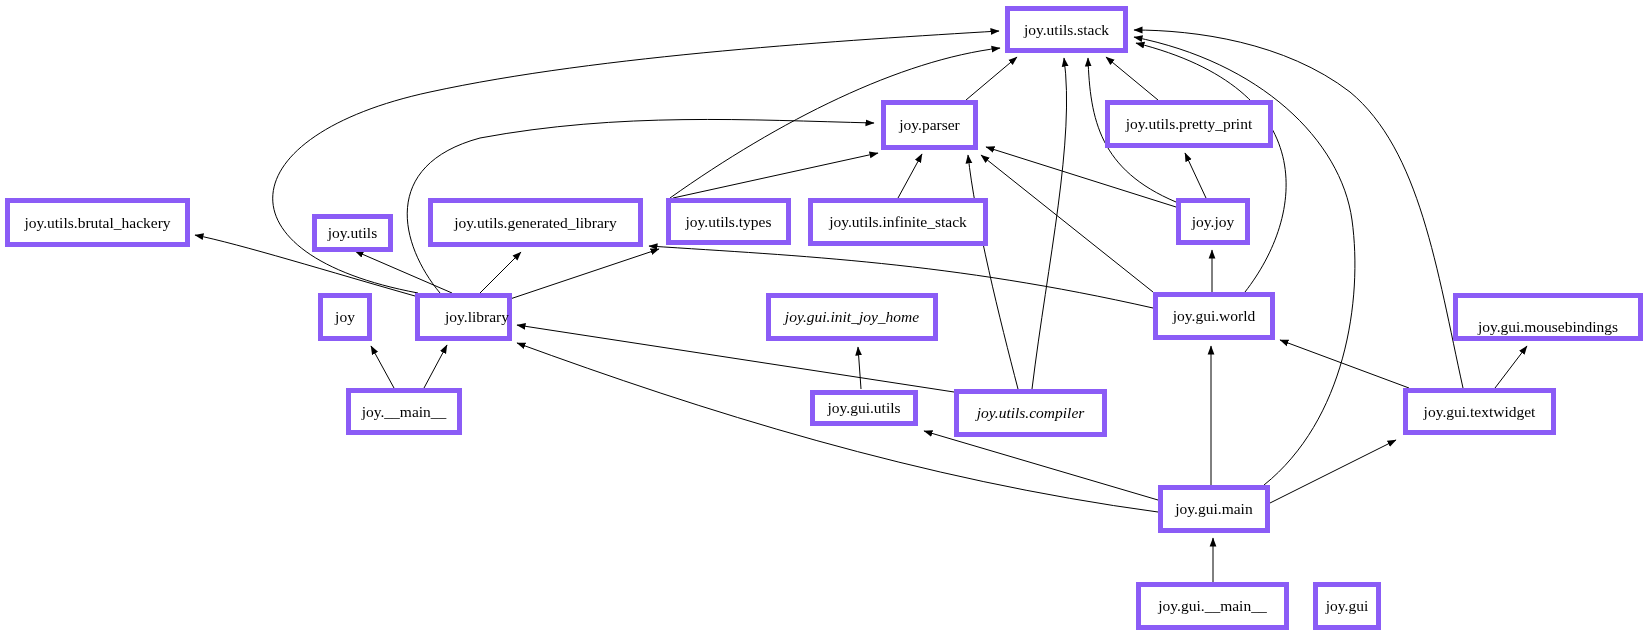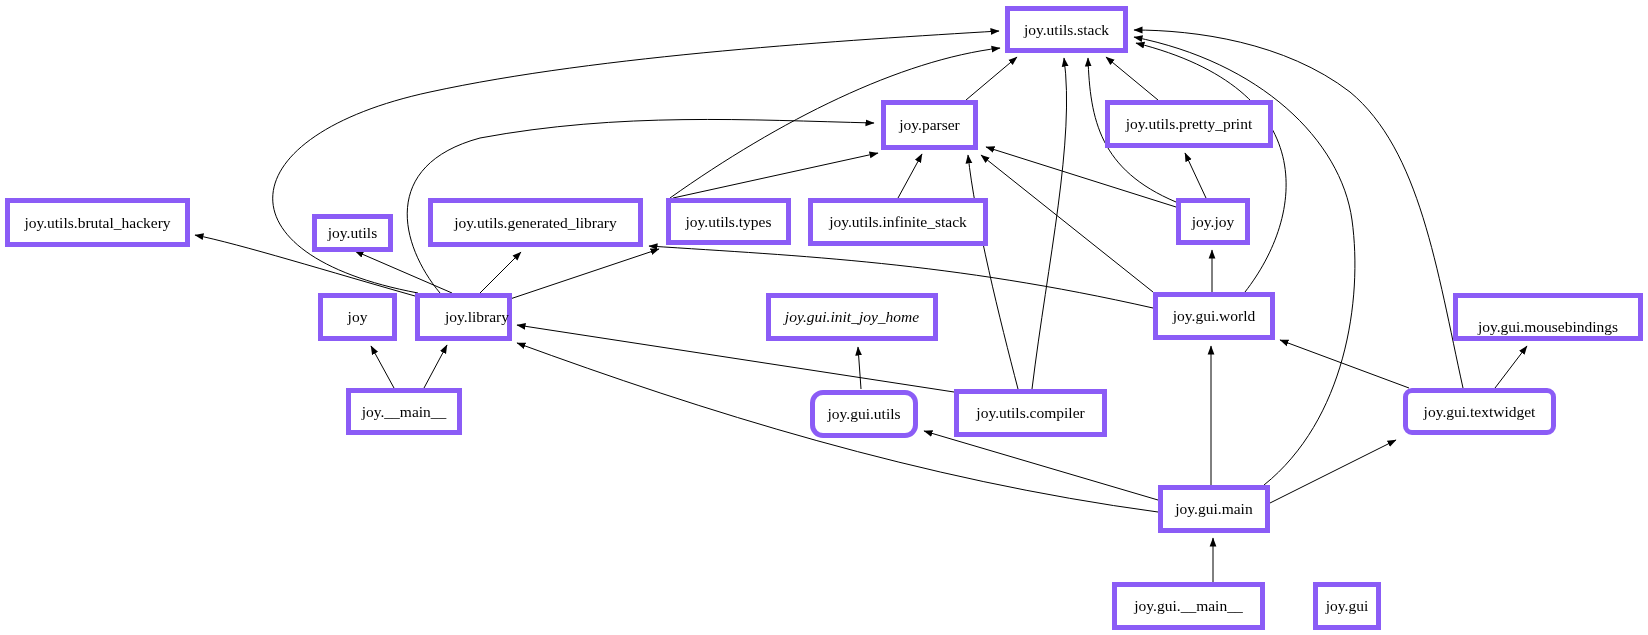--- a/index.html
+++ b/index.html
@@ -89,50 +89,50 @@
       </div>
       <div class="node" style="left: 428px; top: 198px; width: 215px; height: 49px;">
         <span>joy.utils.generated_library</span>
       </div>
       <div class="node" style="left: 666px; top: 198px; width: 125px; height: 47px;">
         <span>joy.utils.types</span>
       </div>
       <div class="node" style="left: 808px; top: 198px; width: 180px; height: 48px;">
         <span>joy.utils.infinite_stack</span>
       </div>
-      <div class="node" style="left: 318px; top: 293px; width: 79px; height: 48px;">
+      <div class="node" style="left: 318px; top: 293px; width: 54px; height: 48px;">
         <span>joy</span>
       </div>
       <div class="node" style="left: 415px; top: 293px; width: 97px; height: 48px; padding-left: 27px;">
         <span>joy.library</span>
       </div>
       <div class="node" style="left: 766px; top: 293px; width: 172px; height: 48px; font-style: italic;">
         <span>joy.gui.init_joy_home</span>
       </div>
       <div class="node" style="left: 1153px; top: 292px; width: 122px; height: 48px; align-items: center;">
         <span>joy.gui.world</span>
       </div>
       <div class="node" style="left: 1453px; top: 293px; width: 190px; height: 48px; align-items: flex-end;">
         <span>joy.gui.mousebindings</span>
       </div>
       <div class="node" style="left: 346px; top: 388px; width: 116px; height: 47px;">
         <span>joy.__main__</span>
       </div>
-      <div class="node" style="left: 810px; top: 390px; width: 108px; height: 48px; border-radius: 13px;">
+      <div class="node" style="left: 810px; top: 390px; width: 108px; height: 36px;">
         <span>joy.gui.utils</span>
       </div>
-      <div class="node" style="left: 954px; top: 389px; width: 153px; height: 48px;">
+      <div class="node" style="left: 954px; top: 389px; width: 153px; height: 48px; font-style: italic;">
         <span>joy.utils.compiler</span>
       </div>
-      <div class="node" style="left: 1403px; top: 388px; width: 153px; height: 47px; border-radius: 9px;">
+      <div class="node" style="left: 1403px; top: 388px; width: 153px; height: 47px;">
         <span>joy.gui.textwidget</span>
       </div>
       <div class="node" style="left: 1158px; top: 485px; width: 112px; height: 48px;">
         <span>joy.gui.main</span>
       </div>
-      <div class="node" style="left: 1112px; top: 582px; width: 153px; height: 48px;">
+      <div class="node" style="left: 1136px; top: 582px; width: 153px; height: 48px;">
         <span>joy.gui.__main__</span>
       </div>
       <div class="node" style="left: 1313px; top: 582px; width: 68px; height: 48px;">
         <span>joy.gui</span>
       </div>
     </div>
 </div>
 
 </body></html>

